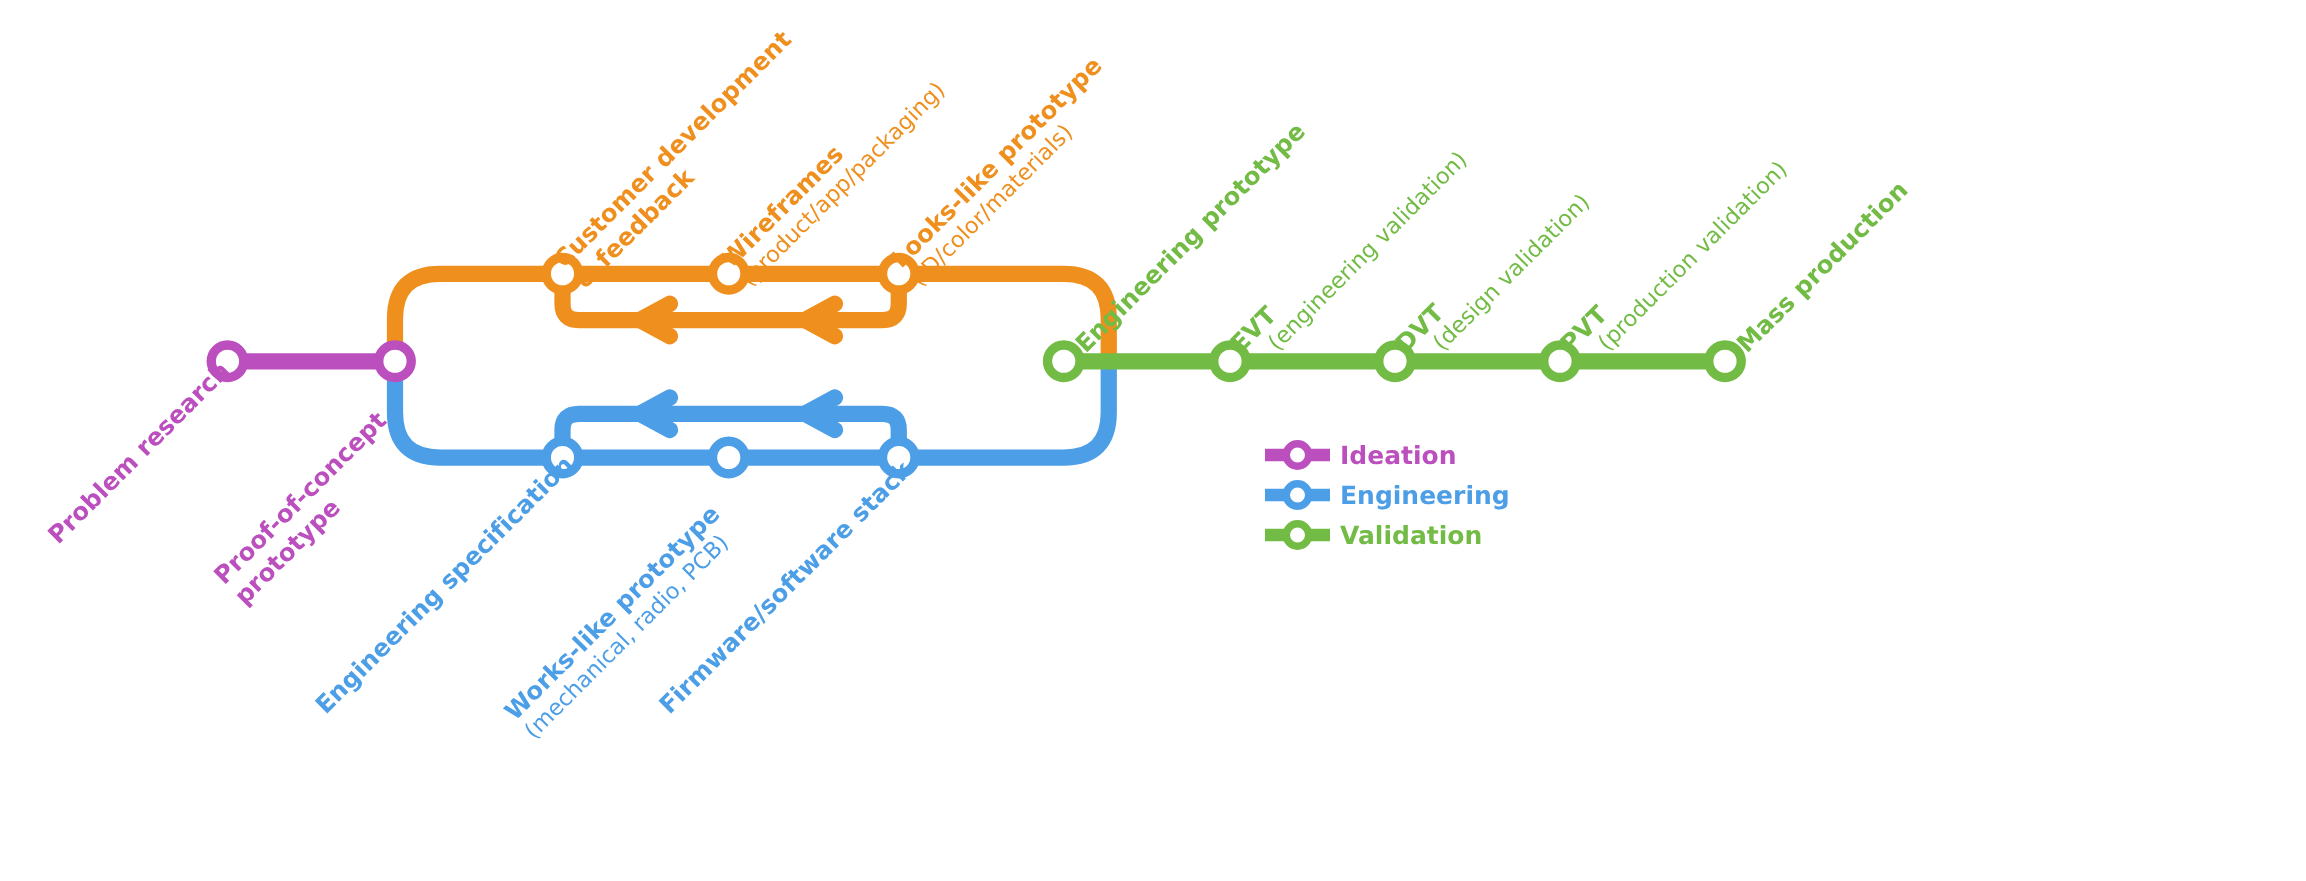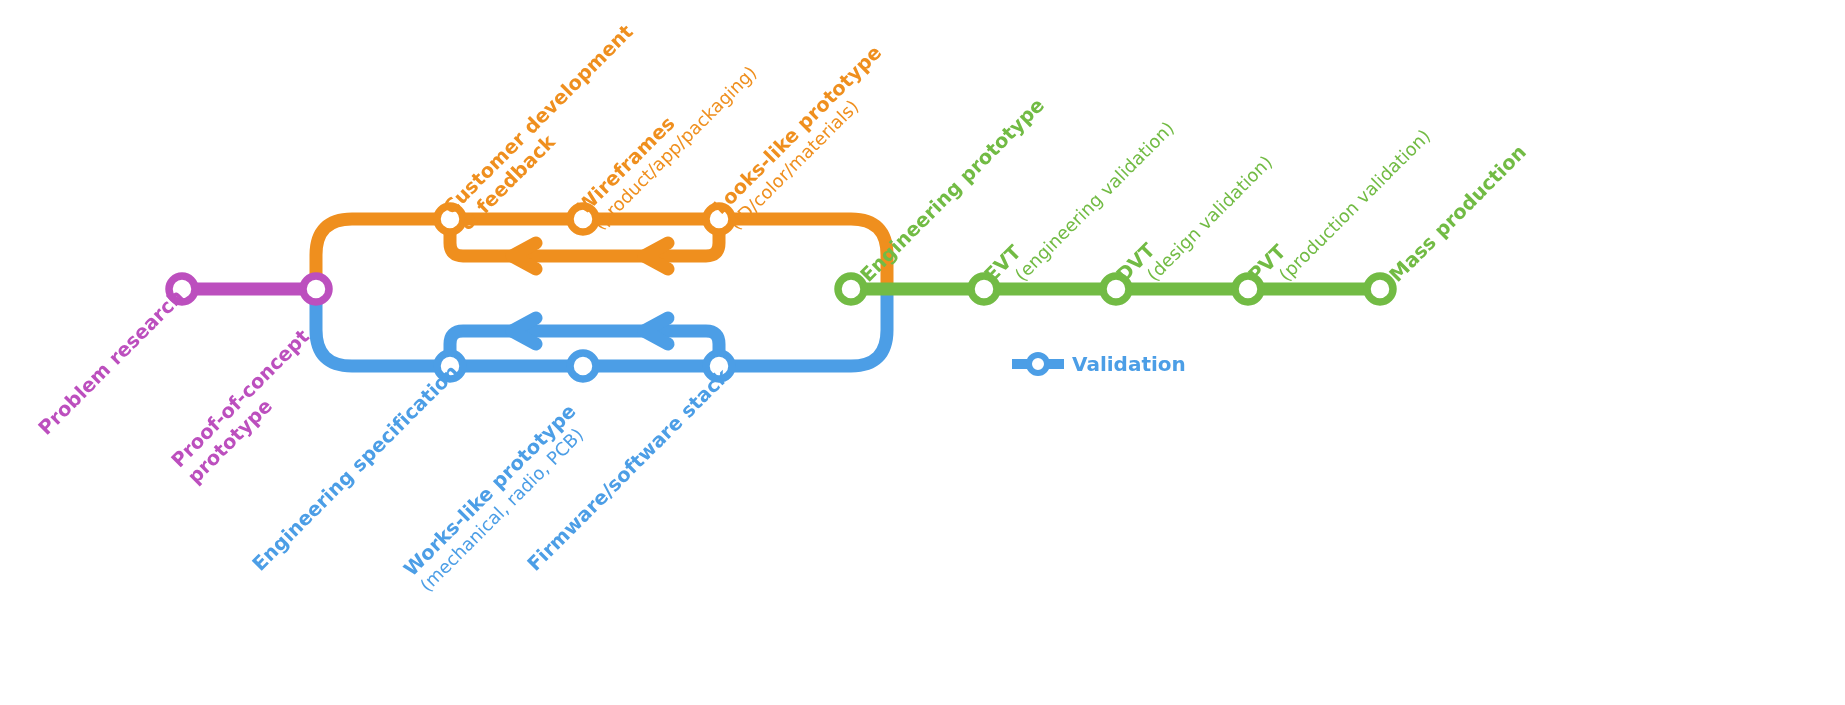--- a/index.html
+++ b/index.html
@@ -149,26 +149,40 @@
   <div class="lbl c-validation" style="left:1282px; top:267px; transform:rotate(-45deg);">
     <span class="t2">(production validation)</span>
   </div>
 
   <div class="lbl c-validation" style="left:1393px; top:267px; transform:rotate(-45deg);">
     <span class="t1">Mass production</span>
   </div>
 
   <div id="legend">
 
+    <div class="legend-row">
+      <svg class="lsvg" width="56" height="32" viewBox="0 0 56 32">
+        <line x1="2" y1="16" x2="54" y2="16" stroke="#bc4fbe" stroke-width="10"></line>
+        <circle cx="28" cy="16" r="9" fill="#ffffff" stroke="#bc4fbe" stroke-width="6"></circle>
+      </svg>
+      <span class="ltext c-ideation">Ideation</span>
+    </div>
 
 
     <div class="legend-row">
       <svg class="lsvg" width="56" height="32" viewBox="0 0 56 32">
         <line x1="2" y1="16" x2="54" y2="16" stroke="#4c9ee6" stroke-width="10"></line>
         <circle cx="28" cy="16" r="9" fill="#ffffff" stroke="#4c9ee6" stroke-width="6"></circle>
       </svg>
-      <span class="ltext c-engineering">Validation</span>
+      <span class="ltext c-engineering">Engineering</span>
     </div>
 
+    <div class="legend-row">
+      <svg class="lsvg" width="56" height="32" viewBox="0 0 56 32">
+        <line x1="2" y1="16" x2="54" y2="16" stroke="#72bb44" stroke-width="10"></line>
+        <circle cx="28" cy="16" r="9" fill="#ffffff" stroke="#72bb44" stroke-width="6"></circle>
+      </svg>
+      <span class="ltext c-validation">Validation</span>
+    </div>
 
   </div>
 
 </div>
 
 </body></html>

